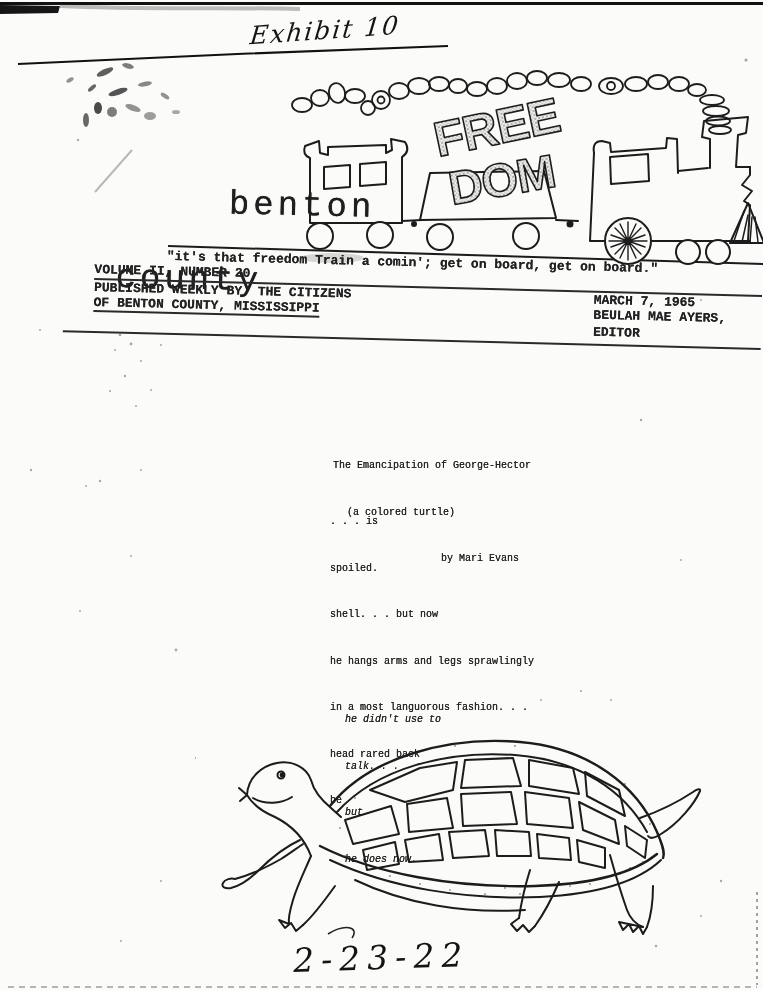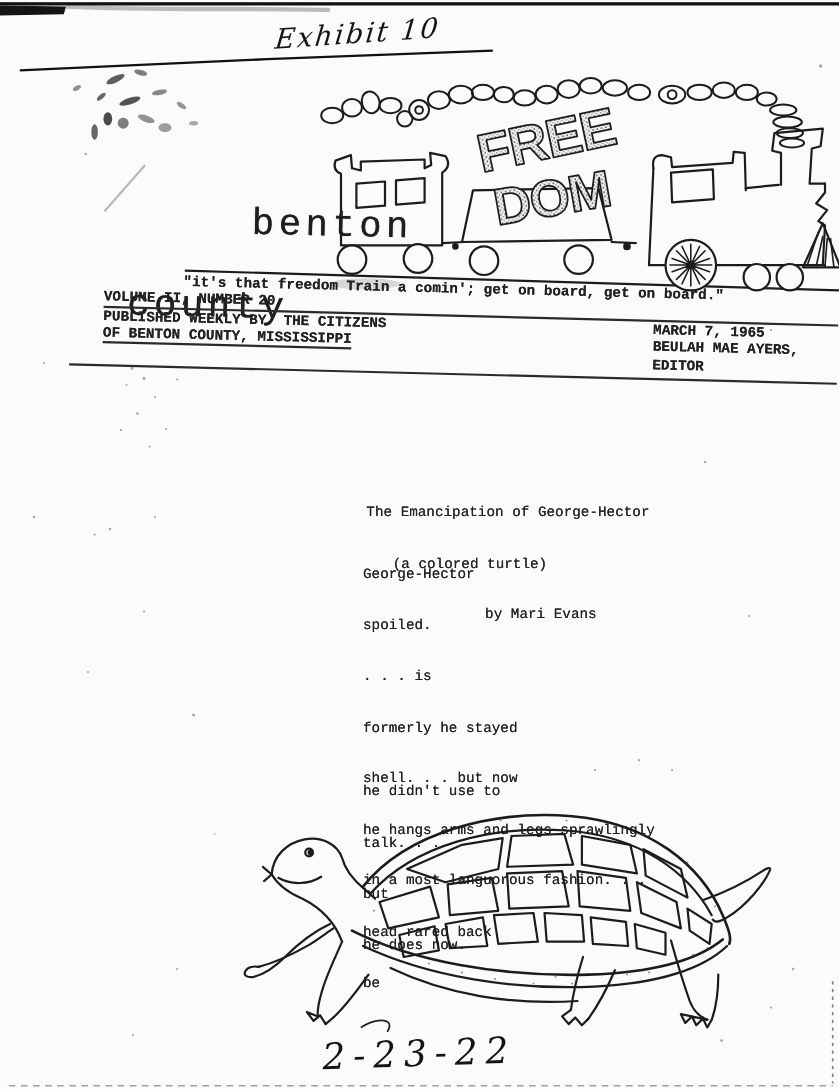--- a/index.html
+++ b/index.html
@@ -2,40 +2,40 @@
 <html><head>
 <meta charset="utf-8">
 <style>
   html,body{margin:0;padding:0;background:#e8e8e6;}
   #page{position:relative;width:763px;height:990px;background:#fbfbf9;overflow:hidden;
         font-family:"Liberation Mono",monospace;color:#1c1c1c;}
   .abs{position:absolute;}
   
   .tw{font-family:"Liberation Mono",monospace;color:#222;white-space:pre;
       text-shadow:0 0 .6px #333;}
-  .tw13{font-size:13px;line-height:15.5px;}
+  .tw13{font-size:10px;line-height:15.5px;}
   .hand{font-family:"DejaVu Serif",serif;font-style:italic;color:#141414;}
   #exhibit{left:250px;top:16px;font-size:25px;transform:rotate(-4deg) skewX(-10deg);letter-spacing:2px;}
   #paper-title{left:130px;top:148px;font-size:34px;letter-spacing:4px;line-height:38px;
       transform:rotate(1.3deg);color:#1e1e1e;text-shadow:0 0 .7px #222;}
   #paper-title .l2{margin-left:-14px;display:block;}
   
   #mast{left:95px;top:247px;width:668px;transform:rotate(1.45deg);transform-origin:0 0;}
   #mast .row{display:flex;justify-content:space-between;}
   #mast .tagline{padding-left:72px;font-weight:bold;font-size:13px;}
   #mast .vol{border-bottom:2px solid #2a2a2a;padding-bottom:1px;font-weight:bold;font-size:13px;}
   #mast .cell-l{font-weight:bold;font-size:13px;}
   #mast .cell-r{width:168px;font-weight:bold;font-size:13px;}
   #mast .u{border-bottom:2px solid #2a2a2a;}
   #mast .bot{border-bottom:2px solid #2a2a2a;height:4px;margin-left:-30px;}
   #poem-title-block{left:333px;top:427px;}
-  #poem-title-block .sub{margin-left:24px;}
+  #poem-title-block .sub{margin-left:14px;}
   #poem-title-block .by{margin-left:108px;}
   #stanza1{left:330px;top:483px;}
-  #stanza2{left:330px;top:681px;}
+  #stanza2{left:345px;top:681px;font-style:italic;}
   #datewritten{left:293px;top:938px;font-size:33px;letter-spacing:7px;transform:rotate(-2deg);}
   svg text{font-family:"Liberation Sans",sans-serif;font-weight:bold;}
 </style>
 </head>
 <body>
 
 <div id="page">
 
   <svg class="abs" style="left:0;top:0" width="763" height="990" viewBox="0 0 763 990">
     <g stroke="#111" fill="none">
@@ -216,24 +216,22 @@
     <div class="bot"></div>
   </div>
 
   <div class="abs tw tw13" id="poem-title-block">
     <div>The Emancipation of George-Hector</div>
     <div class="sub">(a colored turtle)</div>
     <div class="by">by Mari Evans</div>
   </div>
 
   <div class="abs tw tw13" id="stanza1">
-    <div>George-Hector</div>
+    <div>. . . is</div>
     <div>spoiled.</div>
-    <div>. . . is</div>
-    <div>formerly he stayed</div>
     <div>shell. . . but now</div>
     <div>he hangs arms and legs sprawlingly</div>
     <div>in a most languorous fashion. . .</div>
     <div>head rared back</div>
     <div>be</div>
     
   </div>
 
   <div class="abs tw tw13" id="stanza2">
     <div>he didn't use to</div>

